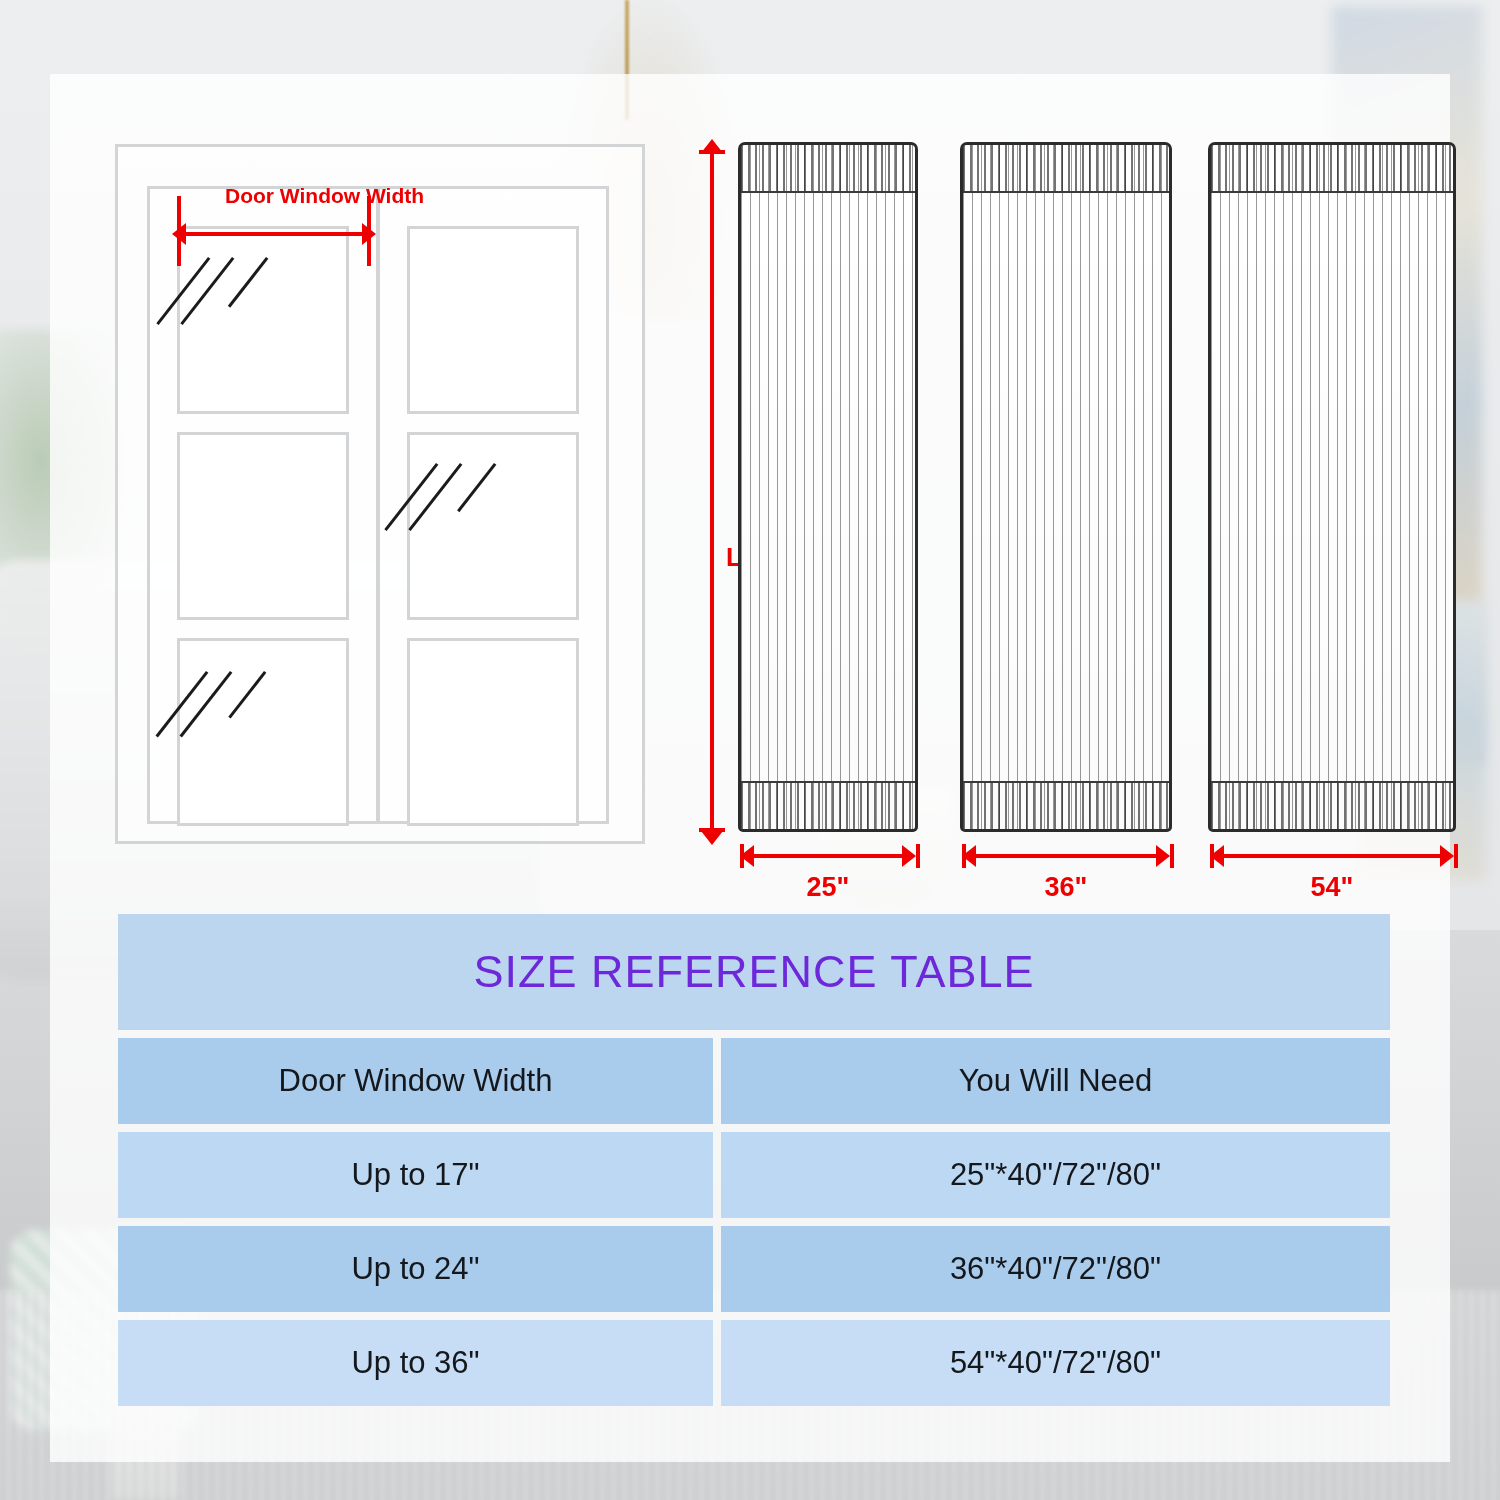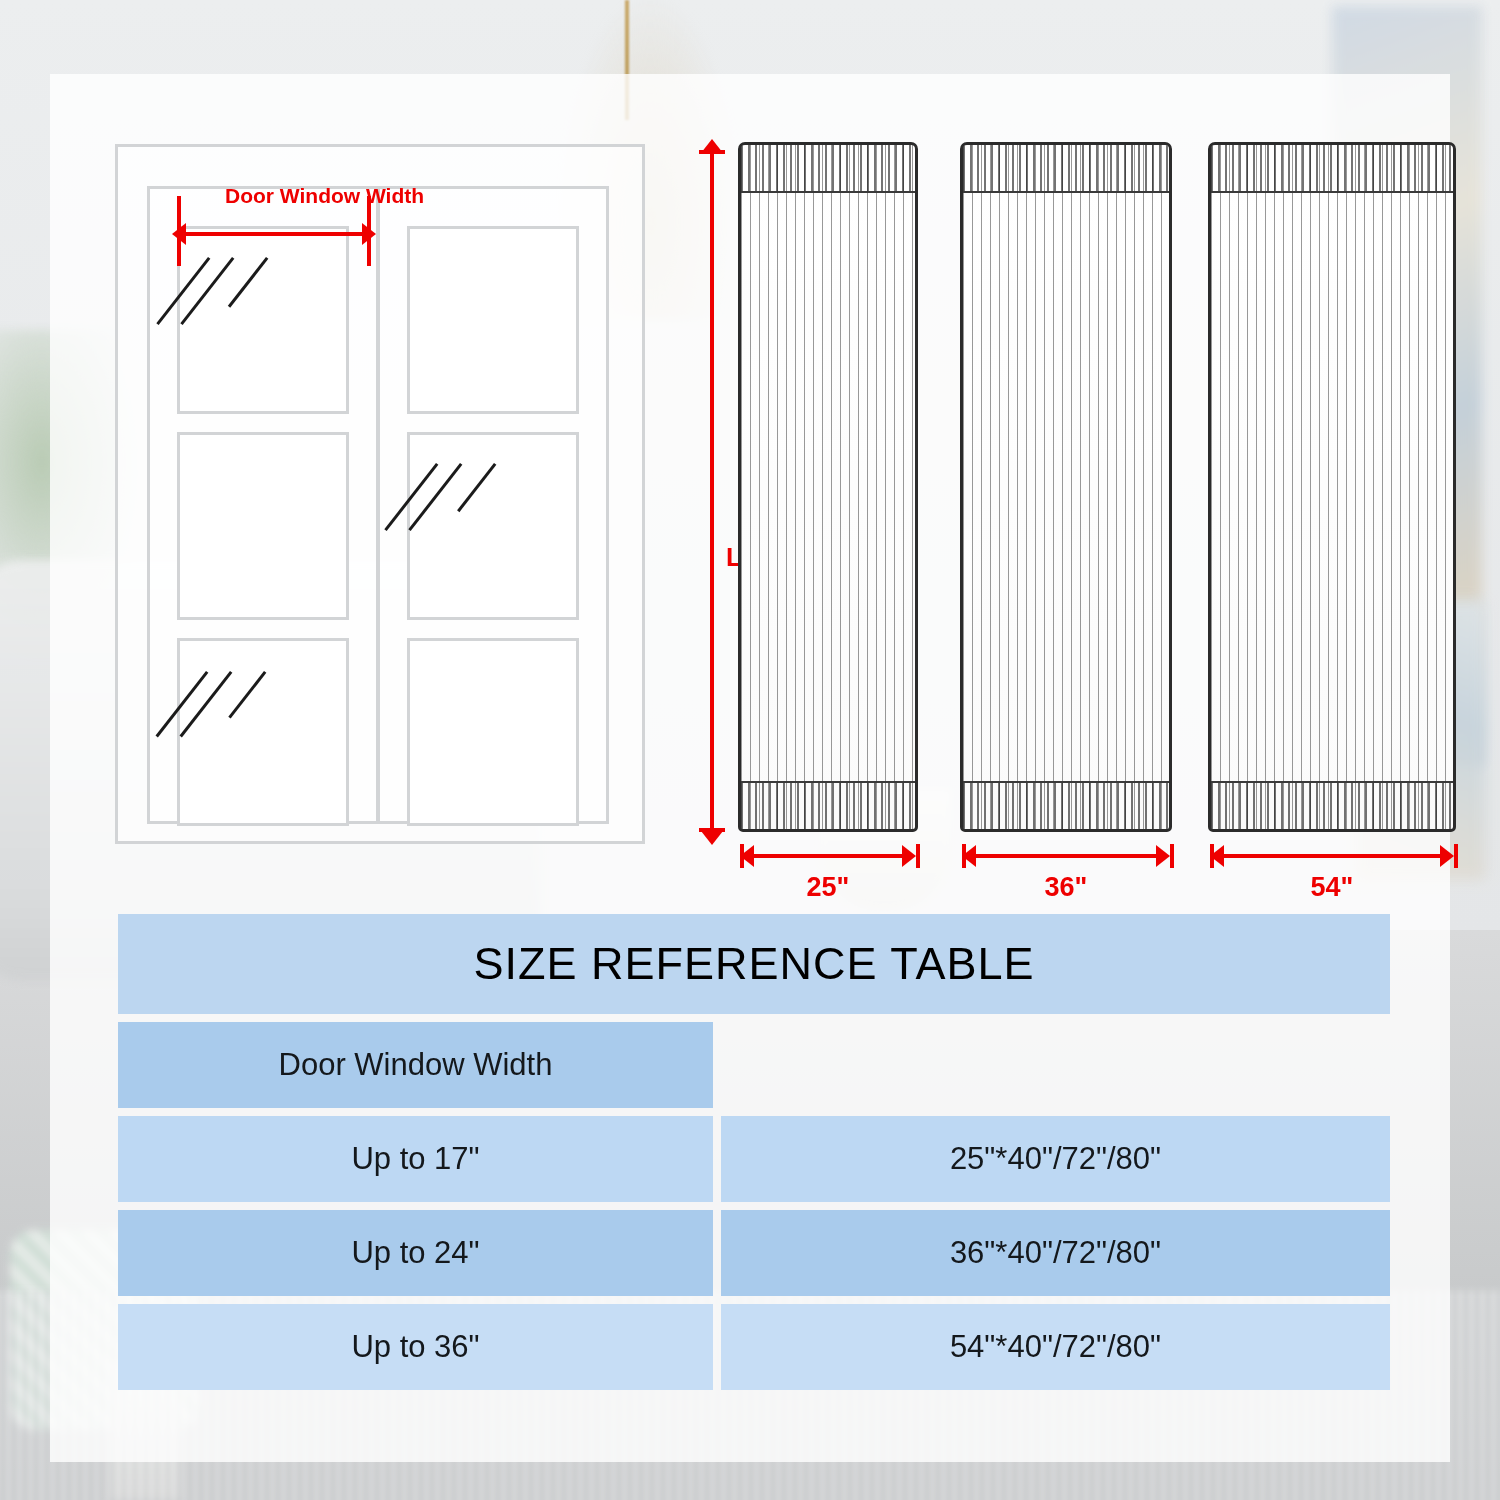--- a/index.html
+++ b/index.html
@@ -326,28 +326,28 @@
   }
 
   
   .table-wrap {
     position: absolute;
     left: 68px;
     top: 840px;
     width: 1272px;
   }
   .tbl-title {
-    height: 100px;
+    height: 116px;
     background: #bcd6f0;
     display: flex;
     align-items: center;
     justify-content: center;
     font-size: 45px;
     letter-spacing: 1px;
-    color: #000000;
+    color: #6d28d9;
     text-align: right;
   }
   .tbl-row {
     display: flex;
     gap: 8px;
     margin-top: 8px;
   }
   .cell {
     height: 86px;
     display: flex;
@@ -457,20 +457,21 @@
         <div class="wdim-cap" style="left:804px;"></div>
         <div class="wlabel" style="left:558px; width:248px;">54"</div>
       </div>
     </div>
 
     <div class="table-wrap">
       <div class="tbl-title">SIZE REFERENCE TABLE</div>
 
       <div class="tbl-row">
         <div class="cell left shade-a">Door Window Width</div>
+        <div class="cell right shade-a">You Will Need</div>
       </div>
 
       <div class="tbl-row">
         <div class="cell left shade-b">Up to 17"</div>
         <div class="cell right shade-b">25"*40"/72"/80"</div>
       </div>
 
       <div class="tbl-row">
         <div class="cell left shade-a">Up to 24"</div>
         <div class="cell right shade-a">36"*40"/72"/80"</div>

